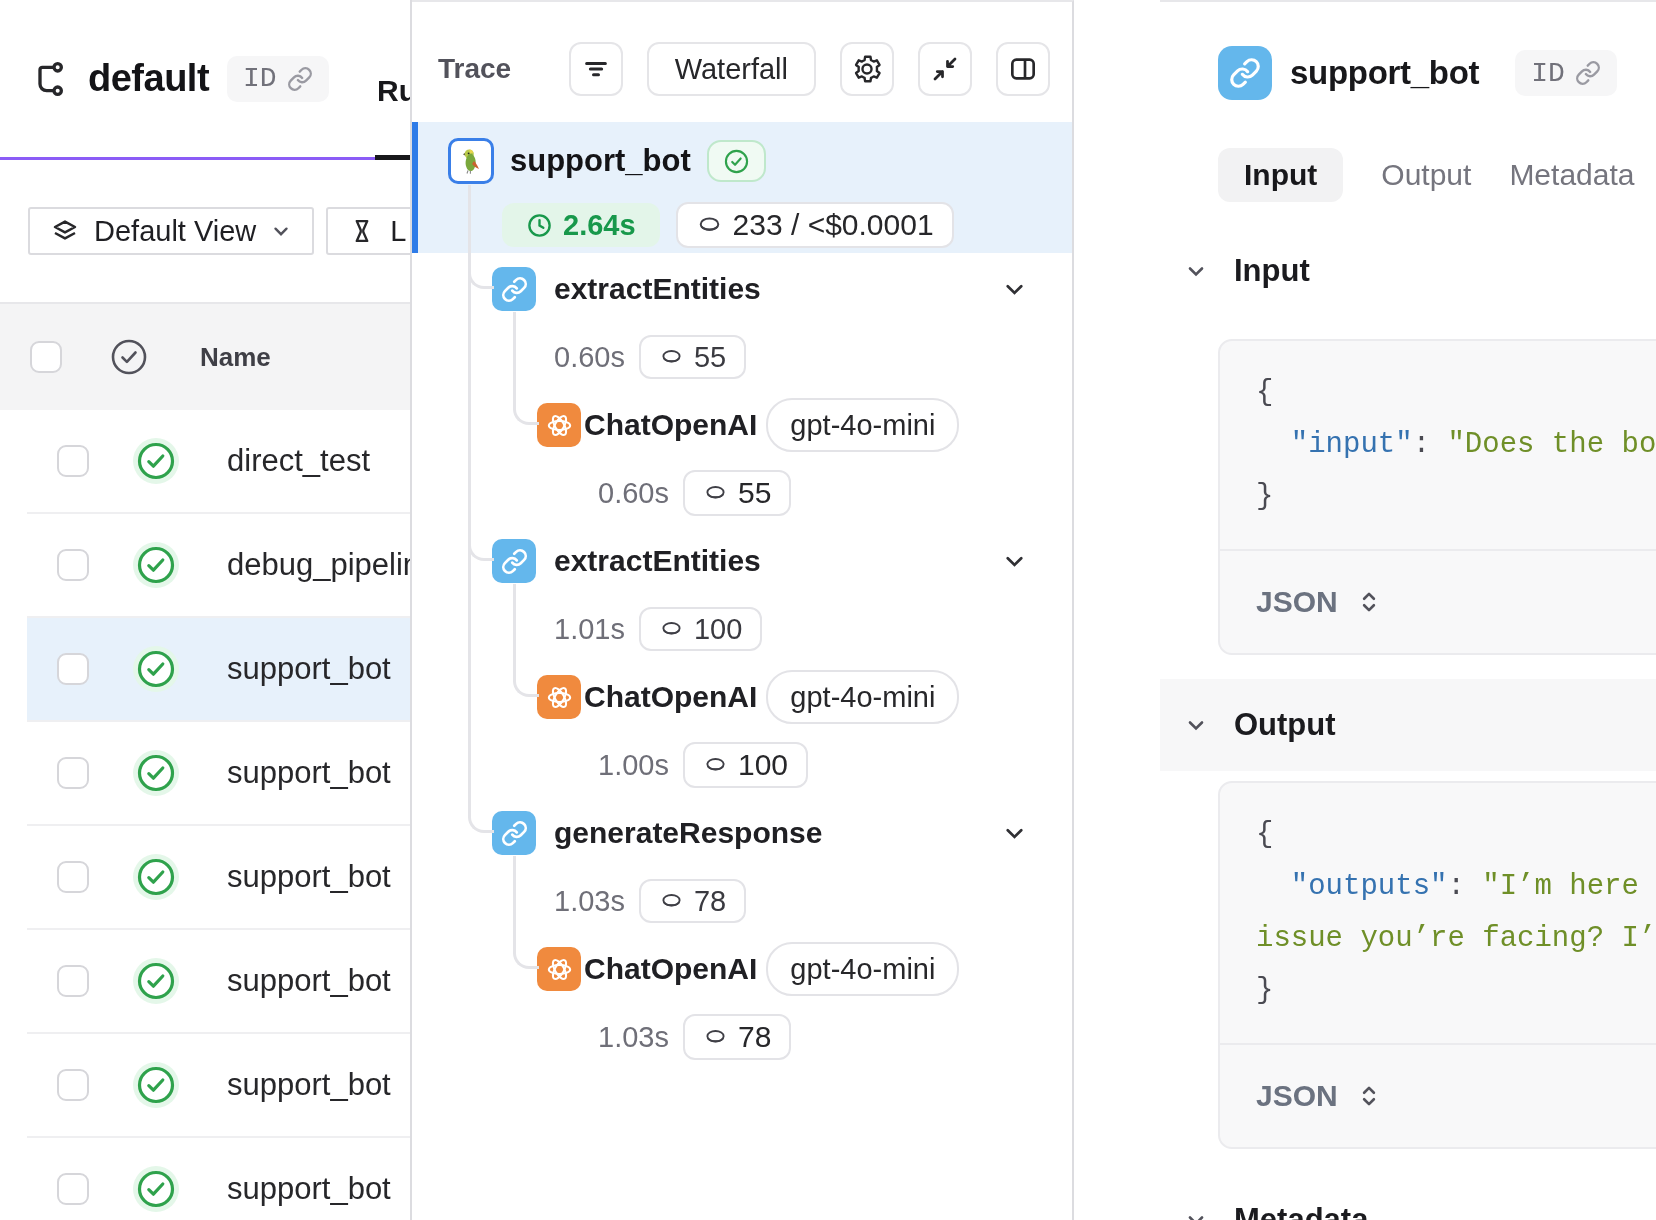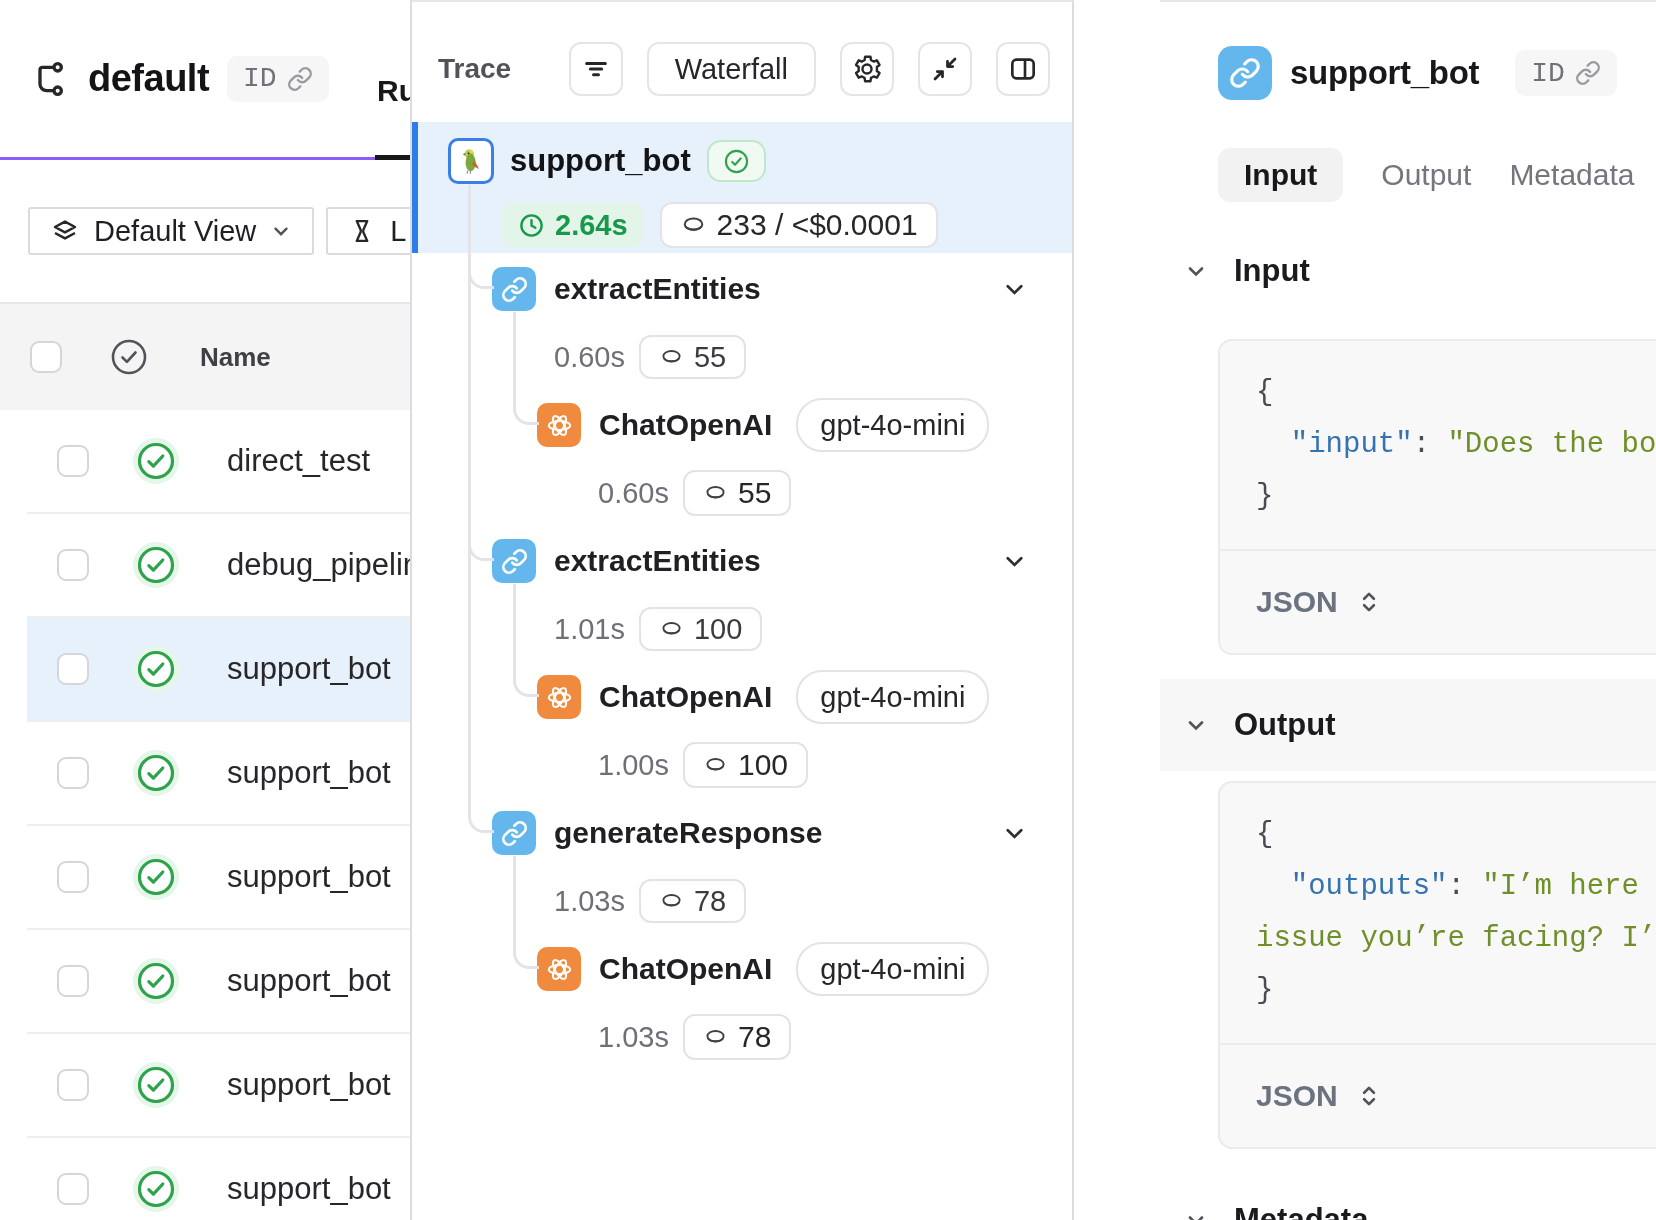--- a/index.html
+++ b/index.html
@@ -43,36 +43,36 @@
     display:flex; align-items:center; font-size:29px; font-weight:500; color:#27272a; }
   .tree { position:relative; }
   .root-node { position:relative; height:131px; background:#e7f1fb; box-shadow:inset 6px 0 0 #2f7ce8; }
   .root-title { display:flex; align-items:center; gap:16px; padding-top:16px; padding-left:36px; }
   .emoji-box { width:46px; height:46px; background:#fff; border:3px solid #3a7fe8; border-radius:10px;
     display:flex; align-items:center; justify-content:center; flex:0 0 auto; }
   .root-name { font-size:31px; font-weight:700; color:#141417; }
   .ok-badge { height:42px; padding:0 14px; background:#f0faf3; border:2px solid #bfe8cb; border-radius:14px;
     display:flex; align-items:center; }
   .root-metrics { display:flex; align-items:center; gap:16px; margin-left:90px; margin-top:18px; }
-  .dur-pill { height:44px; padding:0 16px; border-radius:12px; background:#e3f5e9;
+  .dur-pill { height:44px; padding:0 24px; border-radius:12px; background:#e3f5e9;
     display:flex; align-items:center; gap:10px; font-size:29px; font-weight:700; color:#18984b; }
   .tok-pill { height:46px; padding:0 18px; border-radius:12px; border:2px solid #e3e3e7; background:#fff;
     display:flex; align-items:center; gap:10px; font-size:30px; color:#27272a; white-space:nowrap; }
   .chain-block { height:272px; }
   .c-title { height:72px; display:flex; align-items:center; gap:18px; padding-left:80px; position:relative; }
   .node-icon { width:44px; height:44px; border-radius:10px; display:flex; align-items:center;
     justify-content:center; flex:0 0 auto; }
   .node-icon.blue { background:#64b7ec; }
   .node-icon.orange { background:#f08a3e; }
   .node-label { font-size:30px; font-weight:700; color:#202024; }
   .c-chevron { position:absolute; right:44px; top:50%; transform:translateY(-50%); color:#303034; display:flex; }
   .c-metrics { height:64px; display:flex; align-items:center; gap:14px; padding-left:142px; }
   .c-metrics .dur { font-size:29px; color:#6f6f78; }
   .c-metrics .tok-pill { height:44px; font-size:29px; color:#3a3a40; }
-  .c-child { height:72px; display:flex; align-items:center; gap:18px; padding-left:125px; }
+  .c-child { height:72px; display:flex; align-items:center; gap:3px; padding-left:125px; }
   .model-pill { height:54px; padding:0 22px; border:2px solid #e3e3e7; border-radius:26px; background:#fff;
     display:flex; align-items:center; font-size:29px; color:#27272a; margin-left:6px; }
   .c-child-metrics { height:64px; display:flex; align-items:center; gap:14px; padding-left:186px; }
   .guide { position:absolute; border-left:3px solid #e4e4e8; border-bottom:3px solid #e4e4e8;
     border-bottom-left-radius:16px; }
 
   
   .right-panel { left:1160px; width:496px; border-top:2px solid #e7e7ea; }
   .rp-header { display:flex; align-items:center; gap:18px; margin:44px 0 0 58px; }
   .rp-icon { width:54px; height:54px; border-radius:14px; background:#64b7ec;

